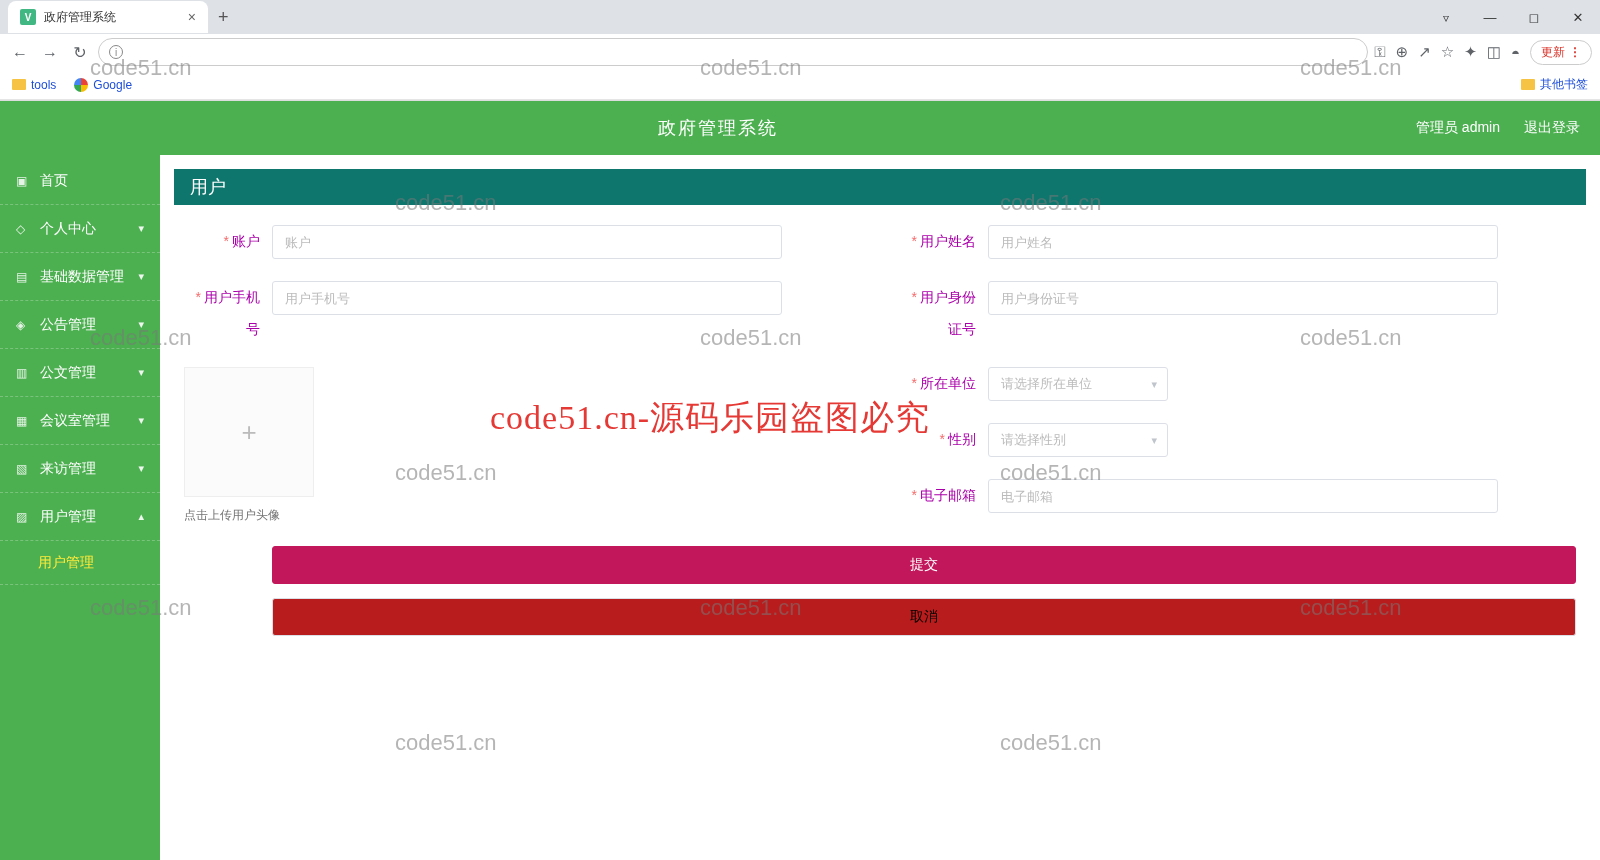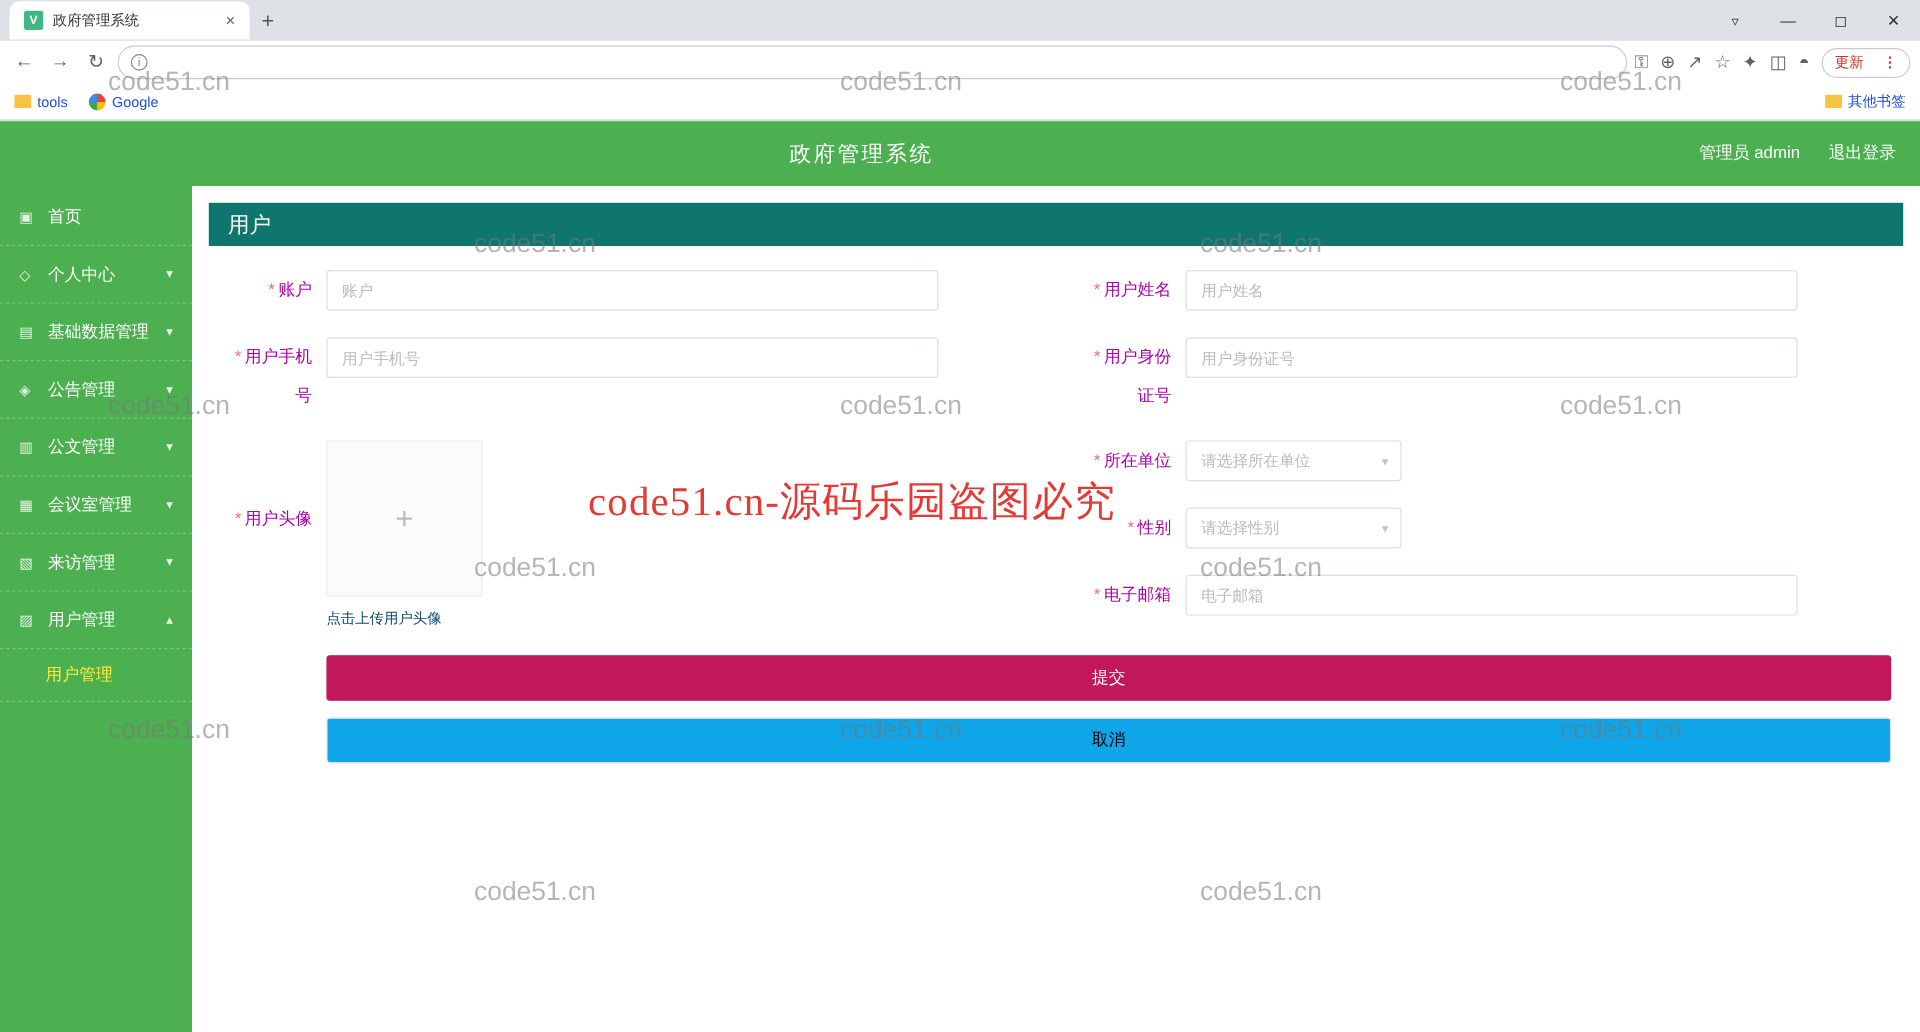--- a/index.html
+++ b/index.html
@@ -10,21 +10,21 @@
 .tab-bar { display: flex; align-items: center; height: 34px; background: #dee1e6; padding-left: 8px; }
 .tab { display: flex; align-items: center; background: #fff; height: 32px; padding: 0 12px; border-radius: 8px 8px 0 0; min-width: 200px; gap: 8px; font-size: 12px; }
 .tab .favicon { width: 16px; height: 16px; background: #41b883; border-radius: 2px; display:flex; align-items:center; justify-content:center; color:#fff; font-size:10px; font-weight:bold;}
 .tab .close { color: #666; font-size: 14px; cursor: pointer; margin-left: auto; }
 .new-tab { color: #555; font-size: 18px; padding: 0 10px; cursor: pointer; }
 .nav-bar { display: flex; align-items: center; height: 36px; padding: 0 8px; gap: 6px; }
 .nav-bar .nav-btn { width: 24px; text-align: center; color: #5f6368; font-size: 16px; cursor: pointer; }
 .url-bar { flex: 1; display: flex; align-items: center; height: 28px; border: 1px solid #ccc; border-radius: 14px; padding: 0 10px; font-size: 13px; color: #555; gap: 6px; }
 .url-bar .info-icon { width:14px; height:14px; border:1px solid #888; border-radius:50%; display:flex; align-items:center; justify-content:center; font-size:10px; color:#888;}
 .nav-right { display: flex; align-items: center; gap: 10px; color: #5f6368; font-size: 15px; }
-.update-pill { border: 1px solid #ccc; border-radius: 14px; padding: 3px 10px; font-size: 12px; color: #d93025; display:flex; align-items:center; gap:16px;}
+.update-pill { border: 1px solid #ccc; border-radius: 14px; padding: 3px 10px; font-size: 12px; color: #d93025; display:flex; align-items:center; gap:4px;}
 .update-pill .dots{color:#d93025;font-weight:bold;}
 .bookmarks-bar { display: flex; align-items: center; height: 30px; padding: 0 12px; gap: 18px; font-size: 12px; color: #1d4ed8; justify-content: space-between; border-bottom:1px solid #e5e5e5;}
 .bookmarks-left { display:flex; gap:18px; align-items:center;}
 .bm-item { display: flex; align-items: center; gap: 5px; cursor: pointer; }
 .folder-icon { width: 14px; height: 11px; background: #f6c344; border-radius: 1px; }
 .g-icon { width:14px; height:14px; background: conic-gradient(#ea4335 0 90deg,#fbbc05 90deg 180deg,#34a853 180deg 270deg,#4285f4 270deg 360deg); border-radius:50%;}
 .win-controls { position: absolute; right: 0; top: 0; display: flex; height: 34px; align-items: center; }
 .win-controls span { width: 44px; text-align: center; color: #333; font-size: 13px; cursor: pointer; }
 .win-minimize-btn::before{content:"▿"; font-size:12px;}
 
@@ -49,23 +49,23 @@
 .form-row { display: flex; gap: 40px; margin-bottom: 22px; align-items: flex-start; }
 .form-col { display: flex; align-items: flex-start; flex: 1; }
 .form-label { width: 88px; text-align: right; padding-right: 12px; color: #aa00aa; font-size: 14px; line-height: 32px; }
 .form-label .req { color: #f56c6c; margin-right: 3px; }
 .form-control { flex: 1; max-width: 510px;}
 .input { width: 100%; height: 34px; border: 1px solid #dcdfe6; border-radius: 3px; padding: 0 12px; font-size: 13px; outline: none; }
 .input::placeholder { color: #bbb; }
 .select { width: 180px; height: 34px; border: 1px solid #dcdfe6; border-radius: 3px; padding: 0 28px 0 12px; font-size: 13px; color: #bbb; display: flex; align-items: center; position: relative; cursor: pointer; background:#fff;}
 .select .sel-caret { position: absolute; right: 10px; color: #c0c4cc; font-size: 11px; }
 .upload-box { width: 130px; height: 130px; border: 1px solid #eee; background: #fbfbfb; display: flex; align-items: center; justify-content: center; color: #bbb; font-size: 26px; cursor: pointer; }
-.upload-hint { font-size: 12px; color: #0c4a6e; margin-top: 10px; }
+.upload-hint { font-size: 12px; color: #737373; margin-top: 10px; }
 .btn-row { display: flex; gap: 14px; padding-left: 88px; margin-top: 10px; flex-direction: column; }
-.btn { height: 38px; padding: 0 22px; border-radius: 3px; font-size: 14px; cursor: pointer; border: 1px solid #dcdfe6; background: #0ea5e9; }
+.btn { height: 38px; padding: 0 22px; border-radius: 3px; font-size: 14px; cursor: pointer; border: 1px solid #dcdfe6; background: #b91c1c; }
 .btn-primary { background: #c2185b; color: #fff; border-color: #c2185b; }
 
 
 .wm { position: absolute; color: rgba(120,120,120,0.55); font-size: 22px; font-family: "Microsoft YaHei", sans-serif; pointer-events:none; user-select:none;}
 .wm-big { position: absolute; color: #e53935; font-size: 34px; font-family: "SimSun","Microsoft YaHei"; pointer-events:none; user-select:none; letter-spacing:1px;}
 .page-root{position:relative; width:1600px; height:860px; overflow:hidden;}
 </style>
 </head>
 <body>
 <div class="page-root">
@@ -201,21 +201,20 @@
           <div class="form-control"><input class="input" placeholder="用户手机号" style=""></div>
         </div>
         <div class="form-col">
           <div class="form-label"><span class="req">*</span><span>用户身份证号</span></div>
           <div class="form-control"><input class="input" placeholder="用户身份证号" style=""></div>
         </div>
       </div>
 
       <div class="form-row">
         <div class="form-col">
-          <div class="form-label" style="line-height:130px"><span class="req">*</span><span>用户头像</span></div>
           <div class="form-control">
             <div class="upload-box">
                   <span>+</span>
                 </div>
             <div class="upload-hint">点击上传用户头像</div>
           </div>
         </div>
         <div class="form-col" style="flex-direction:column; gap:22px;">
           <div style="display:flex; width:100%;">
             <div class="form-label"><span class="req">*</span><span>所在单位</span></div>

